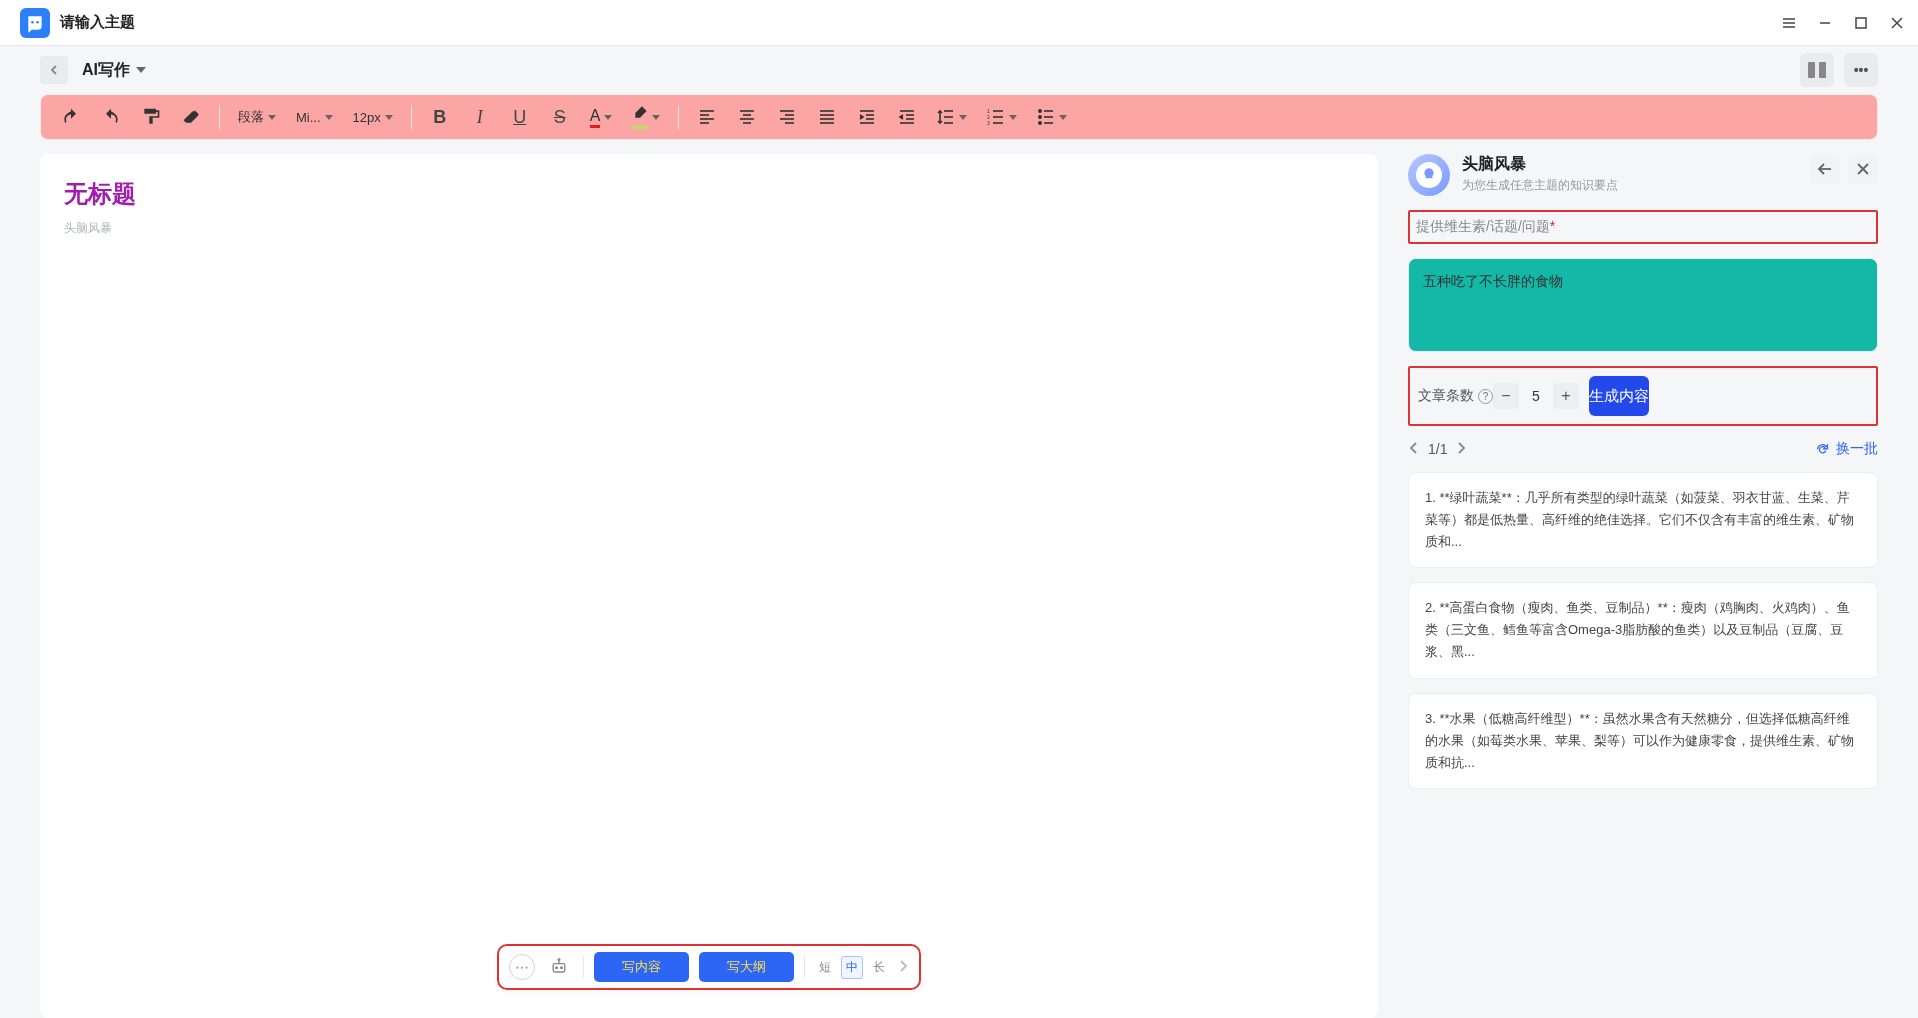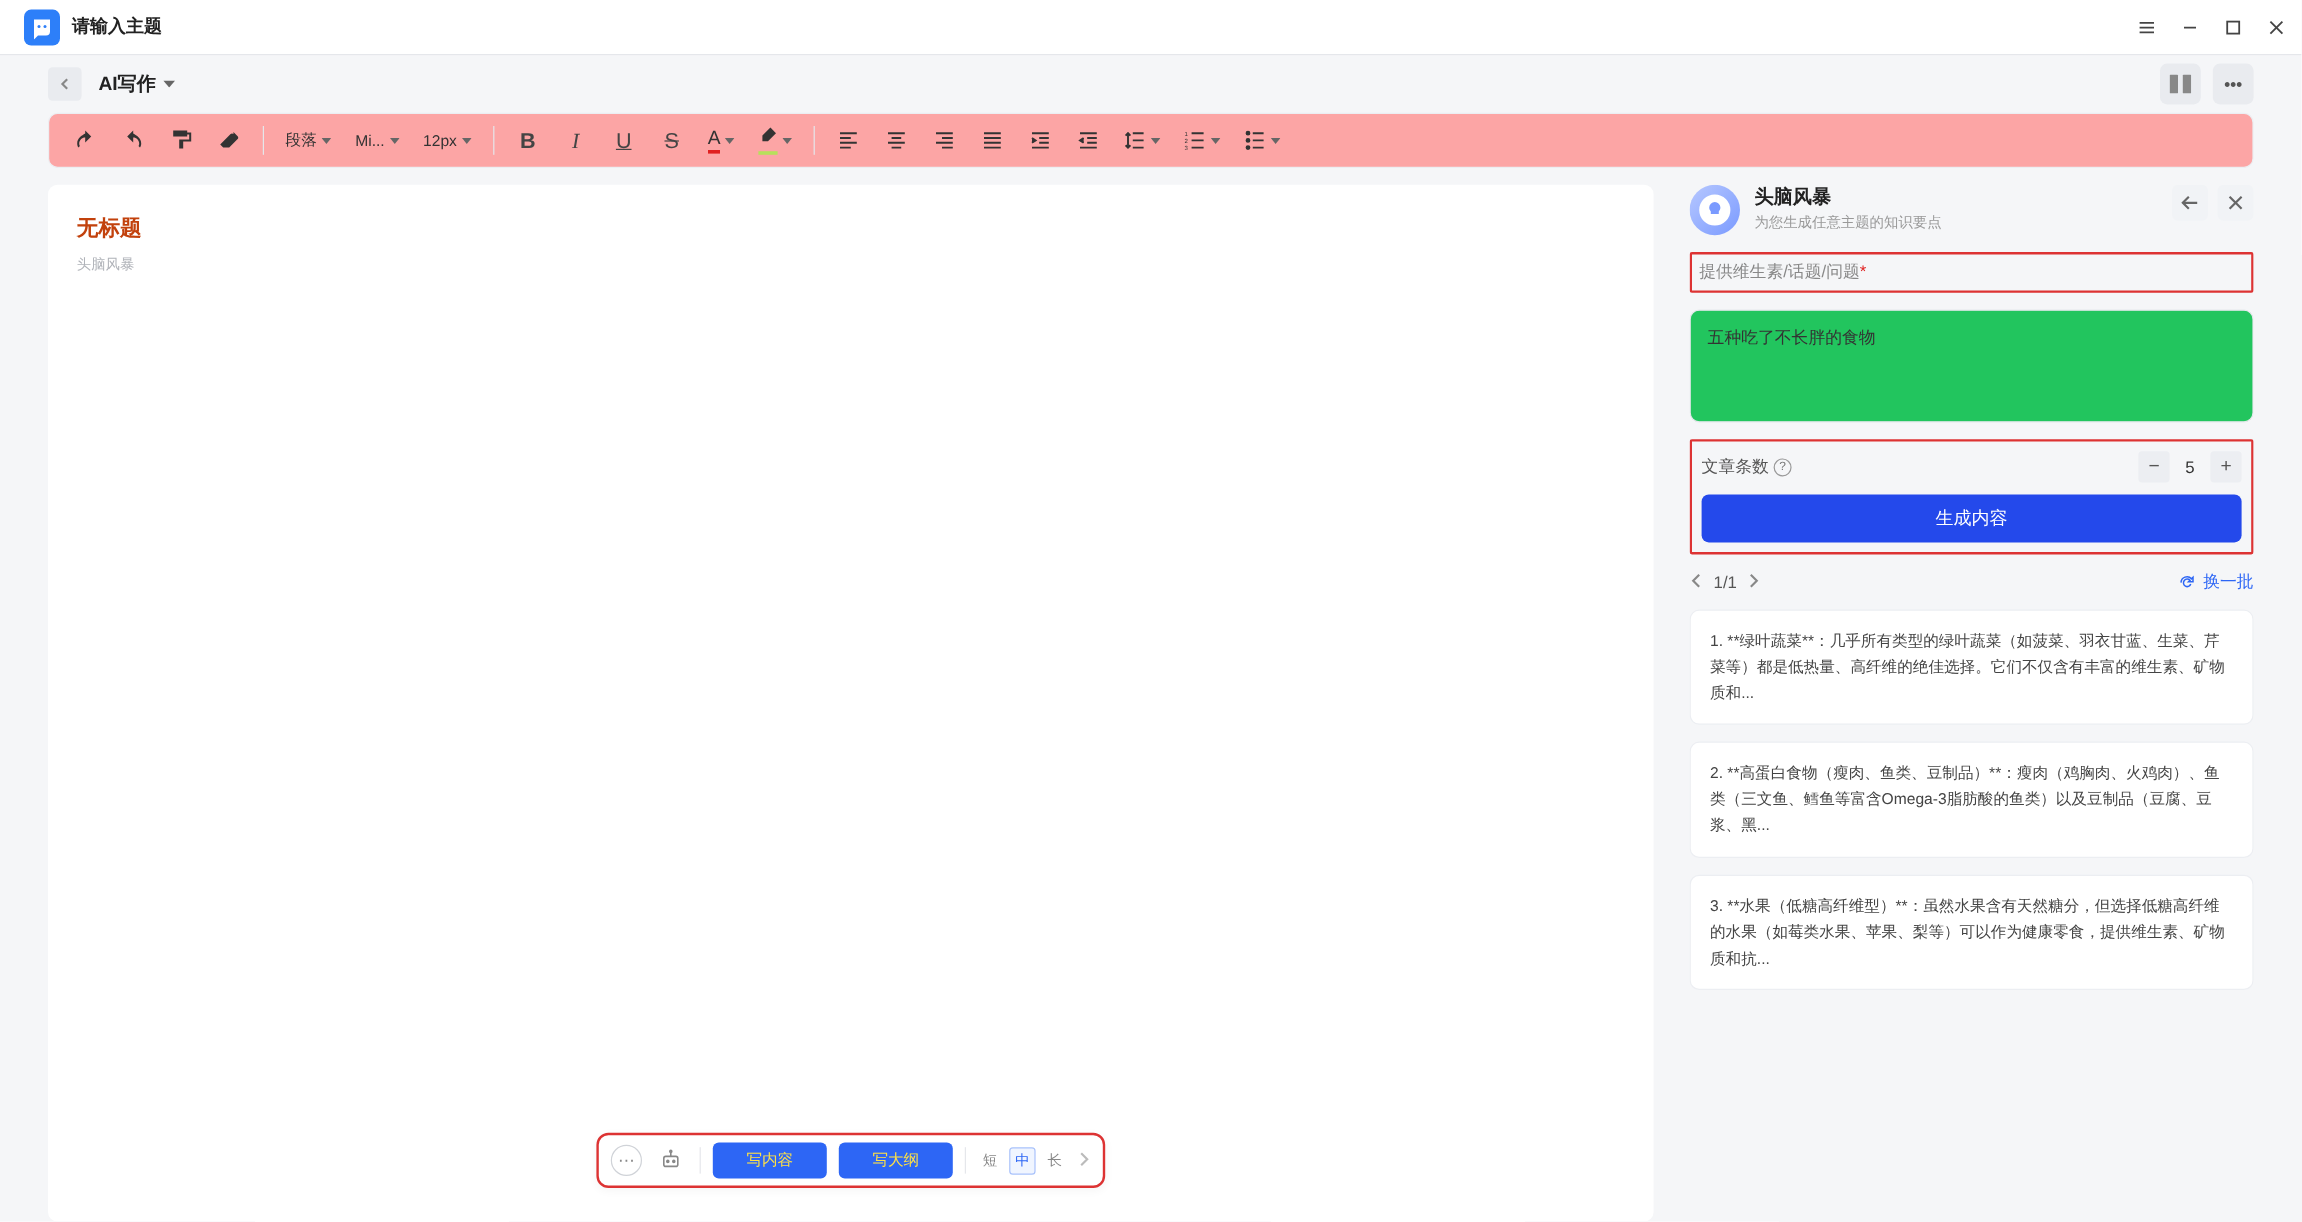--- a/index.html
+++ b/index.html
@@ -31,21 +31,21 @@
   .tb-btn { width: 36px; height: 34px; display: flex; align-items: center; justify-content: center; cursor: pointer; border-radius: 4px; color: #444; }
   .tb-sep { width: 1px; height: 24px; background: #e5e7eb; margin: 0 6px; }
   .tb-select { padding: 0 8px; height: 34px; display: flex; align-items: center; gap: 4px; cursor: pointer; font-size: 13px; color: #333; border-radius: 4px; }
   .tb-select .caret { fill: #666; }
   .tb-color-underline { border-bottom: 3px solid #e02020; padding-bottom: 0; line-height: 18px; }
   .tb-hl-underline { border-bottom: 3px solid #b7e05b; padding-bottom: 0; line-height: 18px; }
 
   
   .main { display: flex; gap: 30px; padding: 14px 40px 0; height: calc(100vh - 46px - 48px - 46px); }
   .editor-wrap { flex: 1; background: #fff; border-radius: 8px; position: relative; padding: 24px; overflow: hidden; }
-  .doc-title { font-size: 18px; font-weight: 600; color: #c2410c; margin-bottom: 10px; }
+  .doc-title { font-size: 24px; font-weight: 600; color: #a21caf; margin-bottom: 10px; }
   .doc-placeholder { font-size: 12px; color: #b0b3b9; }
 
   
   .float-bar { position: absolute; bottom: 28px; left: 50%; transform: translateX(-50%); background: #fff; border: 1px solid #e5e7eb; border-radius: 10px; box-shadow: 0 2px 8px rgba(0,0,0,0.04); height: 46px; display: flex; align-items: center; padding: 0 10px; gap: 10px; }
   .fb-icon { width: 28px; height: 28px; display: flex; align-items: center; justify-content: center; cursor: pointer; color: #888; border-radius: 4px; }
   .fb-circle { width: 26px; height: 26px; border: 1px solid #d0d3d8; border-radius: 50%; display: flex; align-items: center; justify-content: center; font-size: 14px; }
   .fb-sep { width: 1px; height: 22px; background: #e5e7eb; }
   .fb-btn { background: #2d66f5; color: #fde047; font-size: 13px; padding: 6px 28px; border-radius: 5px; cursor: pointer; white-space: nowrap; }
   .fb-len-group { display: flex; align-items: center; gap: 6px; }
   .fb-len { font-size: 12px; color: #888; cursor: pointer; padding: 2px 4px; }
@@ -59,23 +59,23 @@
   .sp-avatar { width: 42px; height: 42px; border-radius: 50%; background: linear-gradient(135deg, #b7c8ff 0%, #7a9aff 100%); display: flex; align-items: center; justify-content: center; }
   .sp-avatar-inner { width: 26px; height: 26px; background: #fff; border-radius: 50%; display:flex; align-items:center; justify-content:center; }
   .sp-title { font-weight: 700; font-size: 16px; color: #222; }
   .sp-sub { font-size: 12px; color: #999; margin-top: 2px; }
   .sp-header-btns { margin-left: auto; display: flex; gap: 8px; }
   .sp-header-btn { width: 30px; height: 30px; background: #f1f3f6; border-radius: 5px; display: flex; align-items: center; justify-content: center; cursor: pointer; }
 
   .sp-label-box { border: 2px solid #d33; padding: 6px 6px; border-radius: 2px; display: inline-block; }
   .sp-label { font-size: 14px; color: #888; }
   .sp-label .req { color: #e02020; }
-  .sp-textarea { background: #22c55e; border: 1px solid #e5e7eb; border-radius: 8px; padding: 14px; font-size: 14px; color: #333; min-height: 94px; resize: none; width: 100%; font-family: inherit; }
-
-  .sp-count-row { border: 2px solid #d33; padding: 8px 8px; border-radius: 2px; display: flex; flex-direction: column; gap: 10px; }
+  .sp-textarea { background: #14b8a6; border: 1px solid #e5e7eb; border-radius: 8px; padding: 14px; font-size: 14px; color: #333; min-height: 94px; resize: none; width: 100%; font-family: inherit; }
+
+  .sp-count-row { border: 2px solid #d33; padding: 8px 8px; border-radius: 2px; display: flex; flex-direction: row; gap: 10px; }
   .sp-count-top { display: flex; align-items: center; justify-content: space-between; }
   .sp-count-label { font-size: 14px; color: #555; display: flex; align-items: center; gap: 4px; }
   .sp-count-label .q { width: 15px; height: 15px; border: 1px solid #999; border-radius: 50%; font-size: 10px; display: flex; align-items: center; justify-content: center; color: #777; }
   .stepper { display: flex; align-items: center; gap: 0; }
   .step-btn { width: 26px; height: 26px; background: #eceef2; display: flex; align-items: center; justify-content: center; cursor: pointer; font-size: 16px; color: #555; border-radius: 3px; }
   .step-val { width: 34px; text-align: center; font-size: 14px; color: #333; }
   .gen-btn { background: #2449eb; color: #fff; font-size: 15px; font-weight: 500; height: 40px; border-radius: 6px; display: flex; align-items: center; justify-content: center; cursor: pointer; }
 
   .sp-pager { display: flex; align-items: center; justify-content: space-between; }
   .sp-pager-nav { display: flex; align-items: center; gap: 10px; color: #555; font-size: 14px; }

